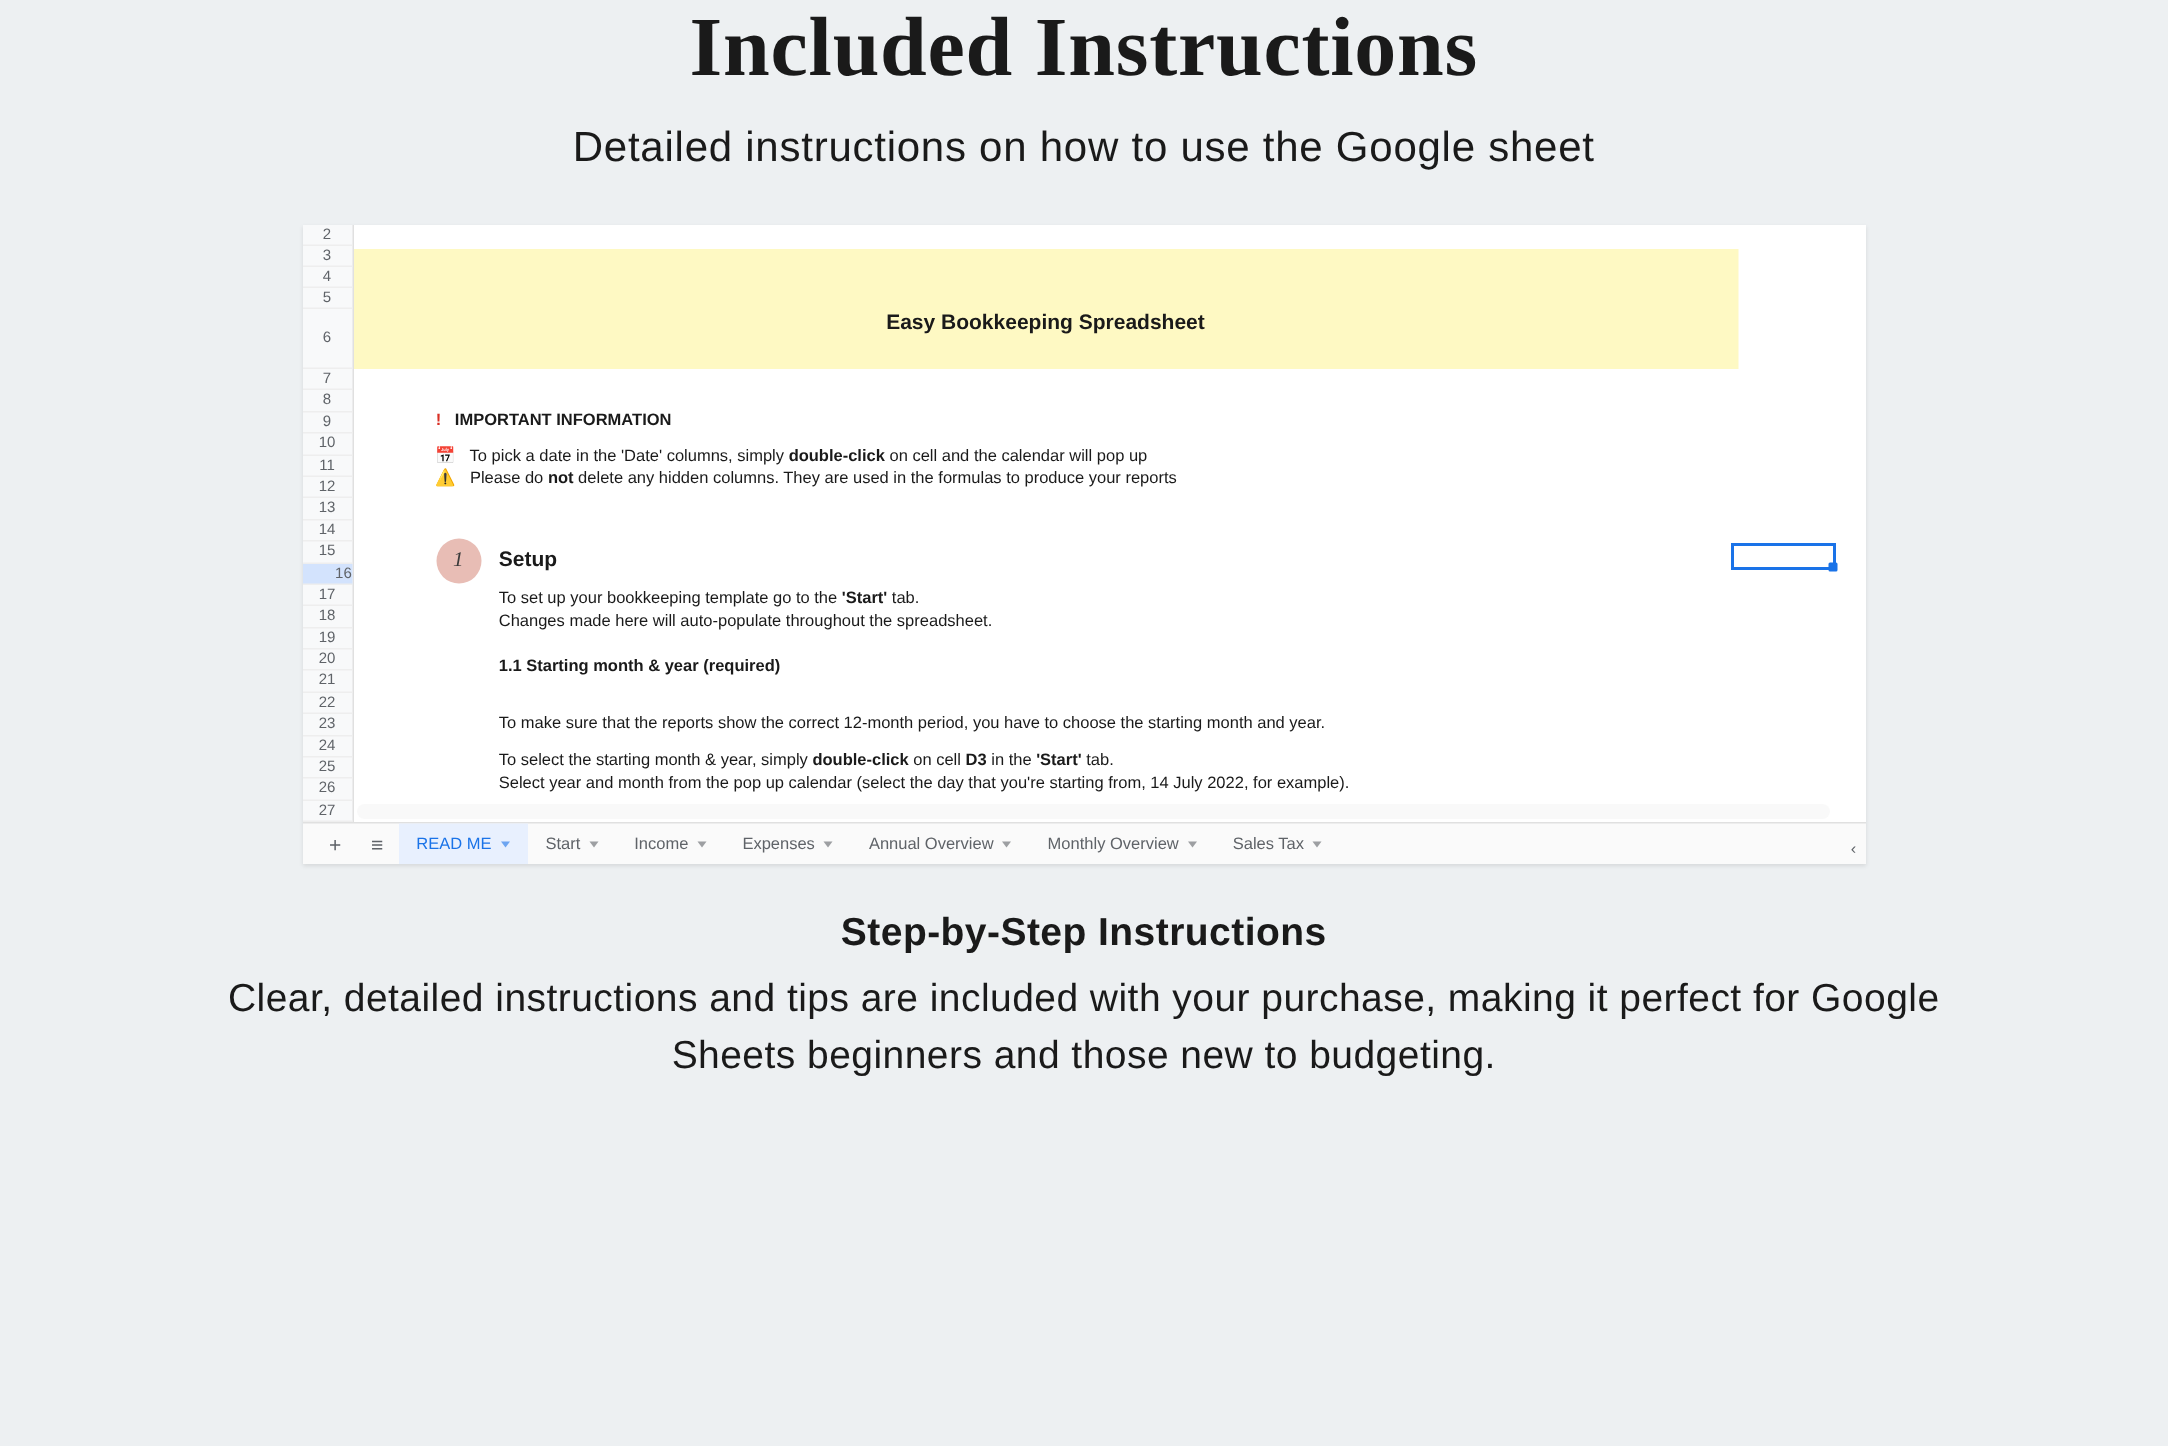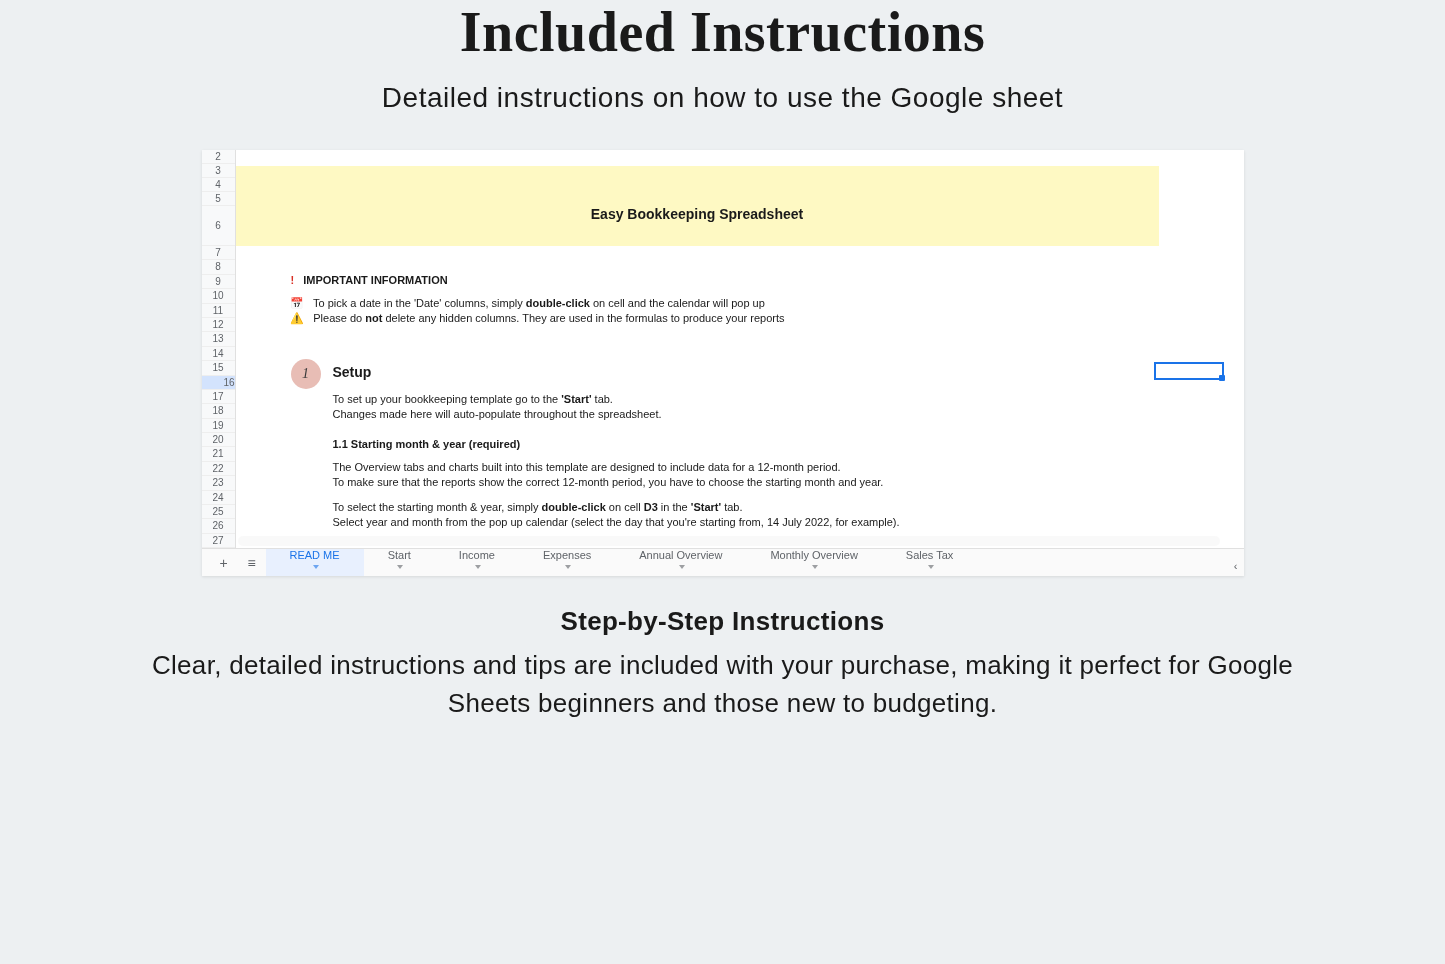--- a/index.html
+++ b/index.html
@@ -30,21 +30,21 @@
 .setup-line2 { position: absolute; left: 97px; top: 162px; font-size: 11px; color: #1a1a1a; }
 .sub-heading { position: absolute; left: 97px; top: 192px; font-size: 11px; font-weight: 700; color: #1a1a1a; }
 .overview-line1 { position: absolute; left: 97px; top: 215px; font-size: 11px; color: #1a1a1a; }
 .overview-line2 { position: absolute; left: 97px; top: 230px; font-size: 11px; color: #1a1a1a; }
 .select-line1 { position: absolute; left: 97px; top: 255px; font-size: 11px; color: #1a1a1a; }
 .select-line2 { position: absolute; left: 97px; top: 270px; font-size: 11px; color: #1a1a1a; }
 .selected-cell { position: absolute; right: 20px; top: 212px; width: 70px; height: 18px; border: 2px solid #1a73e8; background: #fff; }
 .selected-handle { position: absolute; right: -3px; bottom: -3px; width: 6px; height: 6px; background: #1a73e8; border-radius: 1px; }
 .tabs-bar { position: absolute; left: 0; bottom: 0; right: 0; height: 28px; background: #fafafa; border-top: 1px solid #e0e0e0; display: flex; align-items: center; font-size: 11px; color: #5f6368; gap: 0; padding-left: 8px; }
 .tab-btn-sm { width: 28px; height: 28px; display: flex; align-items: center; justify-content: center; cursor: pointer; font-size: 14px; }
-.tab { padding: 0 24px; height: 28px; display: flex; align-items: center; gap: 4px; cursor: pointer; white-space: nowrap; flex-direction: column; }
+.tab { padding: 0 12px; height: 28px; display: flex; align-items: center; gap: 4px; cursor: pointer; white-space: nowrap; }
 .tab.active { color: #1a73e8; background: #e8f0fe; font-weight: 500; }
 .tab .tri { width: 0; height: 0; border-left: 3px solid transparent; border-right: 3px solid transparent; border-top: 4px solid currentColor; margin-left: 2px; opacity: 0.6; }
 .scroll-nav { position: absolute; right: 6px; bottom: 4px; font-size: 11px; color: #5f6368; }
 .bottom-heading { font-family: Arial, sans-serif; font-weight: 800; font-size: 26px; text-align: center; color: #1a1a1a; margin-top: 30px; letter-spacing: 0.3px; }
 .bottom-text { font-family: Arial, sans-serif; font-weight: 400; font-size: 26px; text-align: center; color: #1a1a1a; margin-top: 10px; padding: 0 112px; line-height: 1.45; letter-spacing: 0.3px; }
 .scrollbar-h { position: absolute; right: 24px; bottom: 30px; left: 36px; height: 10px; background: #f1f1f1; border-radius: 5px; opacity: 0.4; }
 </style>
 </head>
 <body>
 
@@ -107,21 +107,20 @@
     <div class="step-circle">1</div>
     <div class="step-title">Setup</div>
 
     <div class="setup-line1">
       <span>To set up your bookkeeping template go to the </span><b>'Start'</b><span> tab.</span>
     </div>
     <div class="setup-line2">Changes made here will auto-populate throughout the spreadsheet.</div>
 
     <div class="sub-heading">1.1 Starting month &amp; year (required)</div>
 
-    <div class="overview-line1">The Overview tabs and charts built into this template are designed to include data for a 12-month period.</div>
     <div class="overview-line2">To make sure that the reports show the correct 12-month period, you have to choose the starting month and year.</div>
 
     <div class="select-line1">
       <span>To select the starting month &amp; year, simply </span><b>double-click</b><span> on cell </span><b>D3</b><span> in the </span><b>'Start'</b><span> tab.</span>
     </div>
     <div class="select-line2">Select year and month from the pop up calendar (select the day that you're starting from, 14 July 2022, for example).</div>
 
   </div>
 
   <div class="selected-cell">

